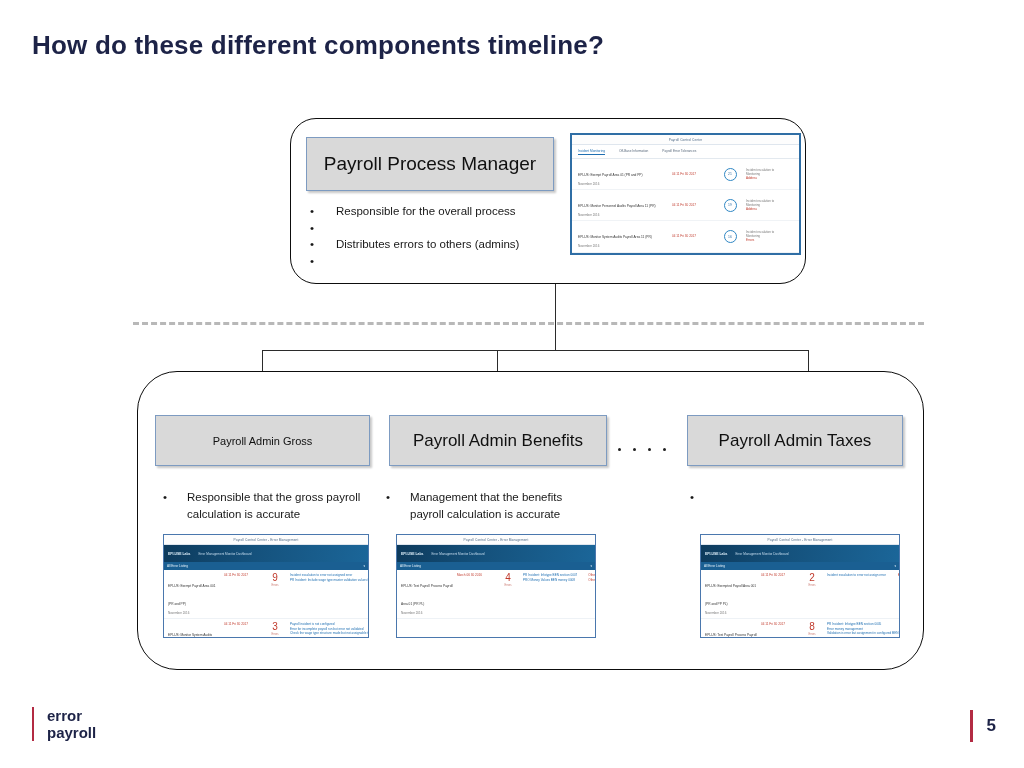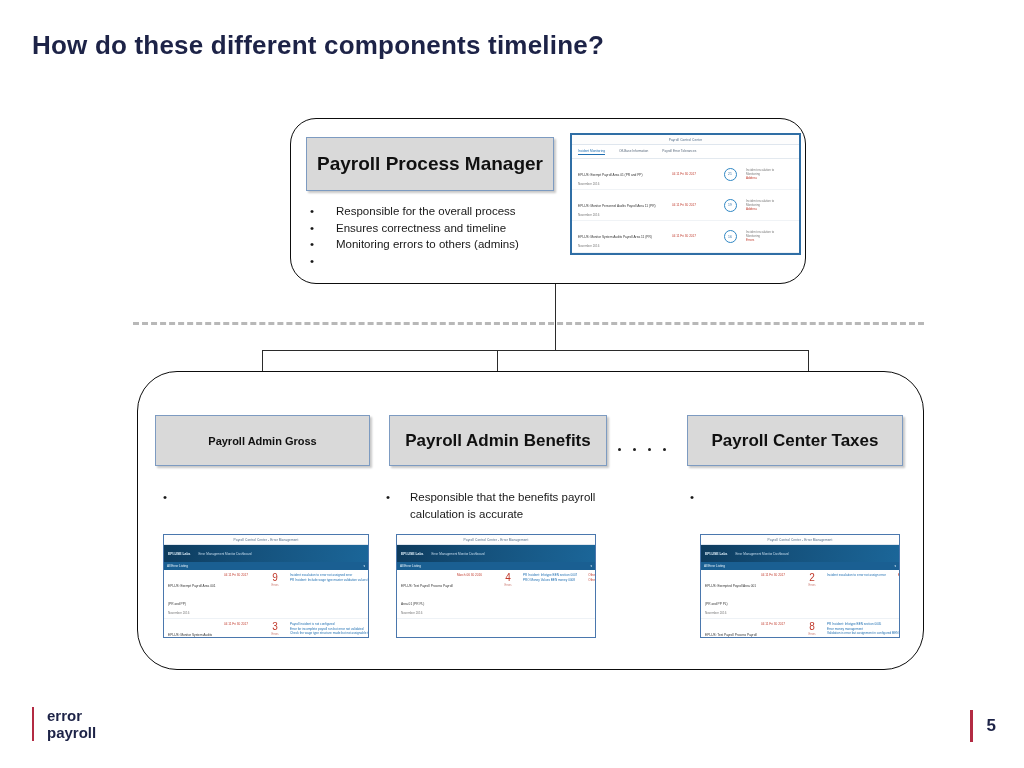--- a/index.html
+++ b/index.html
@@ -54,21 +54,21 @@
   
   .chip {
     position: absolute;
     background: #d9d9d9;
     border: 1.2px solid #7d9bc1;
     box-sizing: border-box;
     display: flex;
     align-items: center;
     justify-content: center;
     color: #101010;
-    font-weight: 700;
+    font-weight: 400;
     box-shadow: 1.5px 1.5px 2px rgba(0,0,0,0.22);
   }
   .chip-ppm {
     left: 306px;
     top: 137px;
     width: 248px;
     height: 54px;
     font-size: 19px;
   }
   .chip-gross {
@@ -447,25 +447,24 @@
   <span>Payroll Process Manager</span>
 </div>
 
 <div class="bullets bullets-ppm">
   <div class="bullet-row">
     <span class="bullet-dot">•</span>
     <span class="bullet-text">Responsible for the overall process</span>
   </div>
   <div class="bullet-row">
     <span class="bullet-dot">•</span>
-    <span class="bullet-text">Ensures correctness and timeline</span>
   </div>
   <div class="bullet-row">
     <span class="bullet-dot">•</span>
-    <span class="bullet-text">Monitoring errors to others (admins)</span>
+    <span class="bullet-text">Distributes errors to others (admins)</span>
   </div>
   <div class="bullet-row">
     <span class="bullet-dot">•</span>
   </div>
 </div>
 
 <div class="thumb thumb-top">
   <div class="tb-titlebar">
     <span class="tb-titlebar-text">Payroll Control Center</span>
   </div>
@@ -521,39 +520,40 @@
 
 <div class="group-box group-bottom"></div>
 
 <div class="chip chip-gross">
   <span>Payroll Admin Gross</span>
 </div>
 <div class="chip chip-benefits">
   <span>Payroll Admin Benefits</span>
 </div>
 <div class="chip chip-taxes">
-  <span>Payroll Center Taxes</span>
+  <span>Payroll Admin Taxes</span>
 </div>
 
 <div class="ellipsis-dots">
   <span></span>
   <span></span>
   <span></span>
   <span></span>
 </div>
 
 <div class="bullets bullets-gross">
   <div class="bullet-row">
     <span class="bullet-dot">•</span>
+    <span class="bullet-text">Responsible that the gross payroll calculation is accurate</span>
   </div>
 </div>
 <div class="bullets bullets-benefits">
   <div class="bullet-row">
     <span class="bullet-dot">•</span>
-    <span class="bullet-text">Responsible that the benefits payroll calculation is accurate</span>
+    <span class="bullet-text">Management that the benefits payroll calculation is accurate</span>
   </div>
 </div>
 <div class="bullets bullets-taxes">
   <div class="bullet-row">
     <span class="bullet-dot">•</span>
   </div>
 </div>
 
 <div class="thumb thumb-gross">
   <div class="tb-titlebar">

